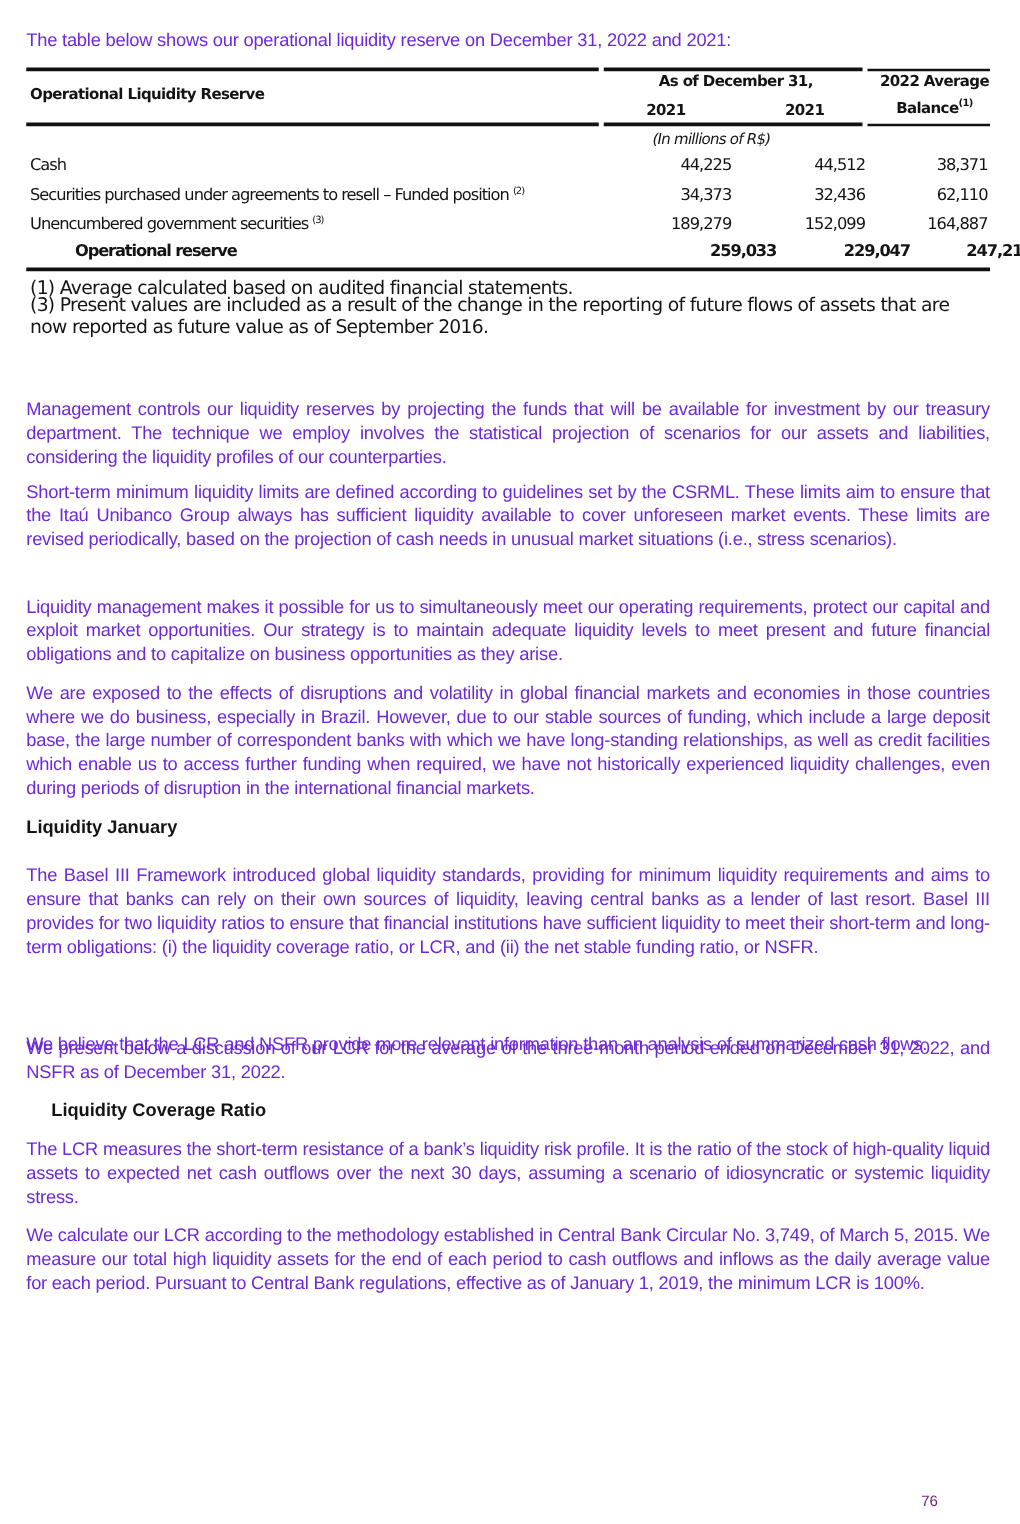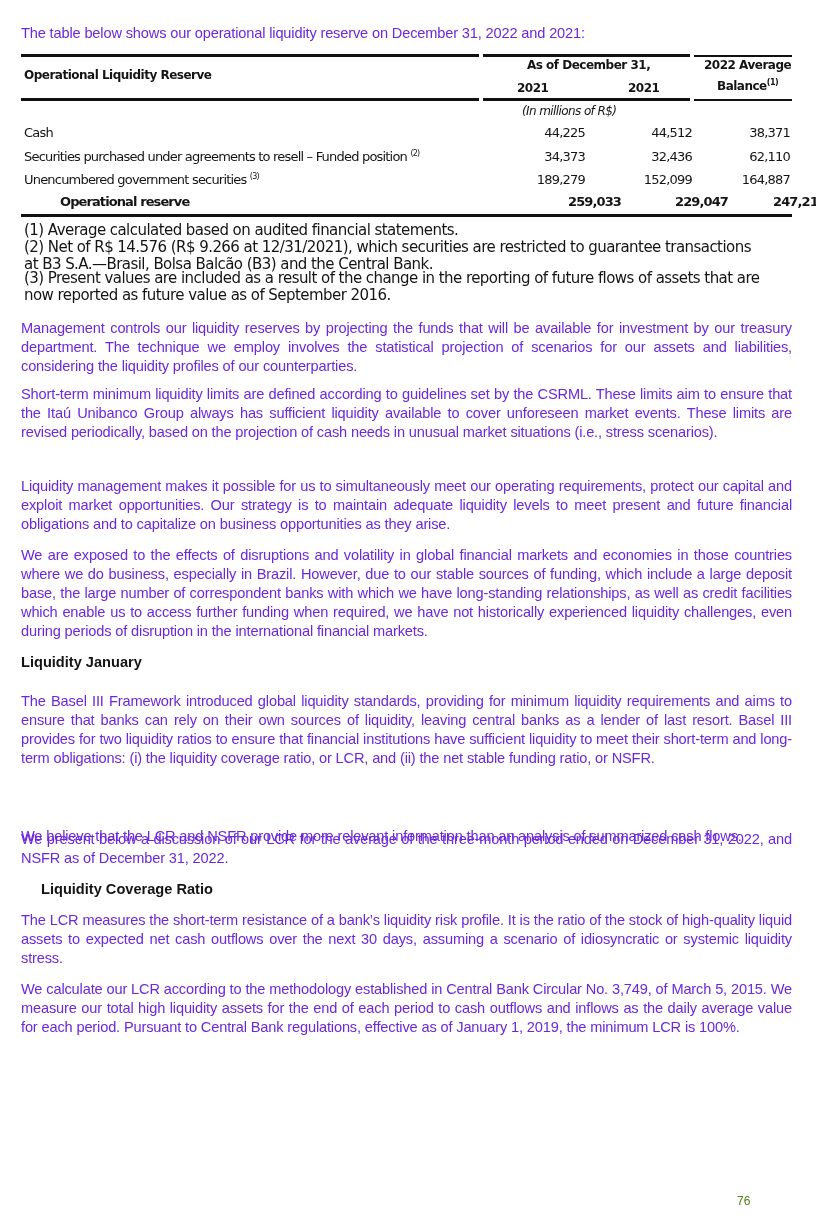--- a/index.html
+++ b/index.html
@@ -25,21 +25,21 @@
   .row { position: absolute; left: 0; width: 771px; height: 22px; font-size: 13px; letter-spacing: -0.8px; }
   .row .lbl { position: absolute; left: 3px; top: 0; }
   .row .v { position: absolute; top: 0; text-align: right; width: 90px; }
   .row.total { font-weight: bold; letter-spacing: -0.9px; }
   .row .v.c1 { left: 474px; }
   .row .v.c2 { left: 581px; }
   .row .v.c3 { left: 679px; }
   sup { font-size: 8px; vertical-align: 5px; line-height: 0; }
   .notes { position: absolute; left: 3px; top: 168px; width: 768px; font-size: 15px; line-height: 17px; letter-spacing: -0.55px; }
   .notes div { margin: 0; }
-  .pagenum { position: absolute; left: 737px; top: 1194px; font-family: "Liberation Sans", sans-serif; font-size: 12px; color: #4d7c0f; }
+  .pagenum { position: absolute; left: 737px; top: 1194px; font-family: "Liberation Sans", sans-serif; font-size: 12px; color: #701a75; }
   p { margin: 0; }
   .para { position: absolute; left: 0; width: 771px; }
 </style>
 </head>
 <body>
 
 <div class="page">
 
   <p class="body-text intro">The table below shows our operational liquidity reserve on December 31, 2022 and 2021:</p>
 
@@ -86,21 +86,20 @@
       <span class="lbl">Operational reserve</span>
       <span class="v c1">259,033</span>
       <span class="v c2">229,047</span>
       <span class="v c3">247,212</span>
     </div>
 
     <div class="rule" style="left:0; top:160px; width:771px; height:2.5px;"></div>
 
     <div class="notes">
       <div>(1) Average calculated based on audited financial statements.</div>
-      <div style="padding-right:30px;">(2) Net of R$ 14.576 (R$ 9.266 at 12/31/2021), which securities are restricted to guarantee transactions at B3 S.A.—Brasil, Bolsa Balcão (B3) and the Central Bank.</div>
       <div style="margin-top:-3px; padding-right:20px;">(3) Present values are included as a result of the change in the reporting of future flows of assets that are now reported as future value as of September 2016.</div>
     </div>
   </div>
 
   <p class="body-text para" style="top:319px;">Management controls our liquidity reserves by projecting the funds that will be available for investment by our treasury department.  The technique we employ involves the statistical projection of scenarios for our assets and liabilities, considering the liquidity profiles of our counterparties.</p>
   <p class="body-text para" style="top:385px;">Short-term minimum liquidity limits are defined according to guidelines set by the CSRML. These limits aim to ensure that the Itaú Unibanco Group always has sufficient liquidity available to cover unforeseen market events.  These limits are revised periodically, based on the projection of cash needs in unusual market situations (i.e., stress scenarios).</p>
   <p class="body-text para" style="top:477px;">Liquidity management makes it possible for us to simultaneously meet our operating requirements, protect our capital and exploit market opportunities. Our strategy is to maintain adequate liquidity levels to meet present and future financial obligations and to capitalize on business opportunities as they arise.</p>
   <p class="body-text para" style="top:546px;">We are exposed to the effects of disruptions and volatility in global financial markets and economies in those countries where we do business, especially in Brazil.  However, due to our stable sources of funding, which include a large deposit base, the large number of correspondent banks with which we have long-standing relationships, as well as credit facilities which enable us to access further funding when required, we have not historically experienced liquidity challenges, even during periods of disruption in the international financial markets.</p>
 
   <div class="heading" style="top:654px;">Liquidity January</div>

